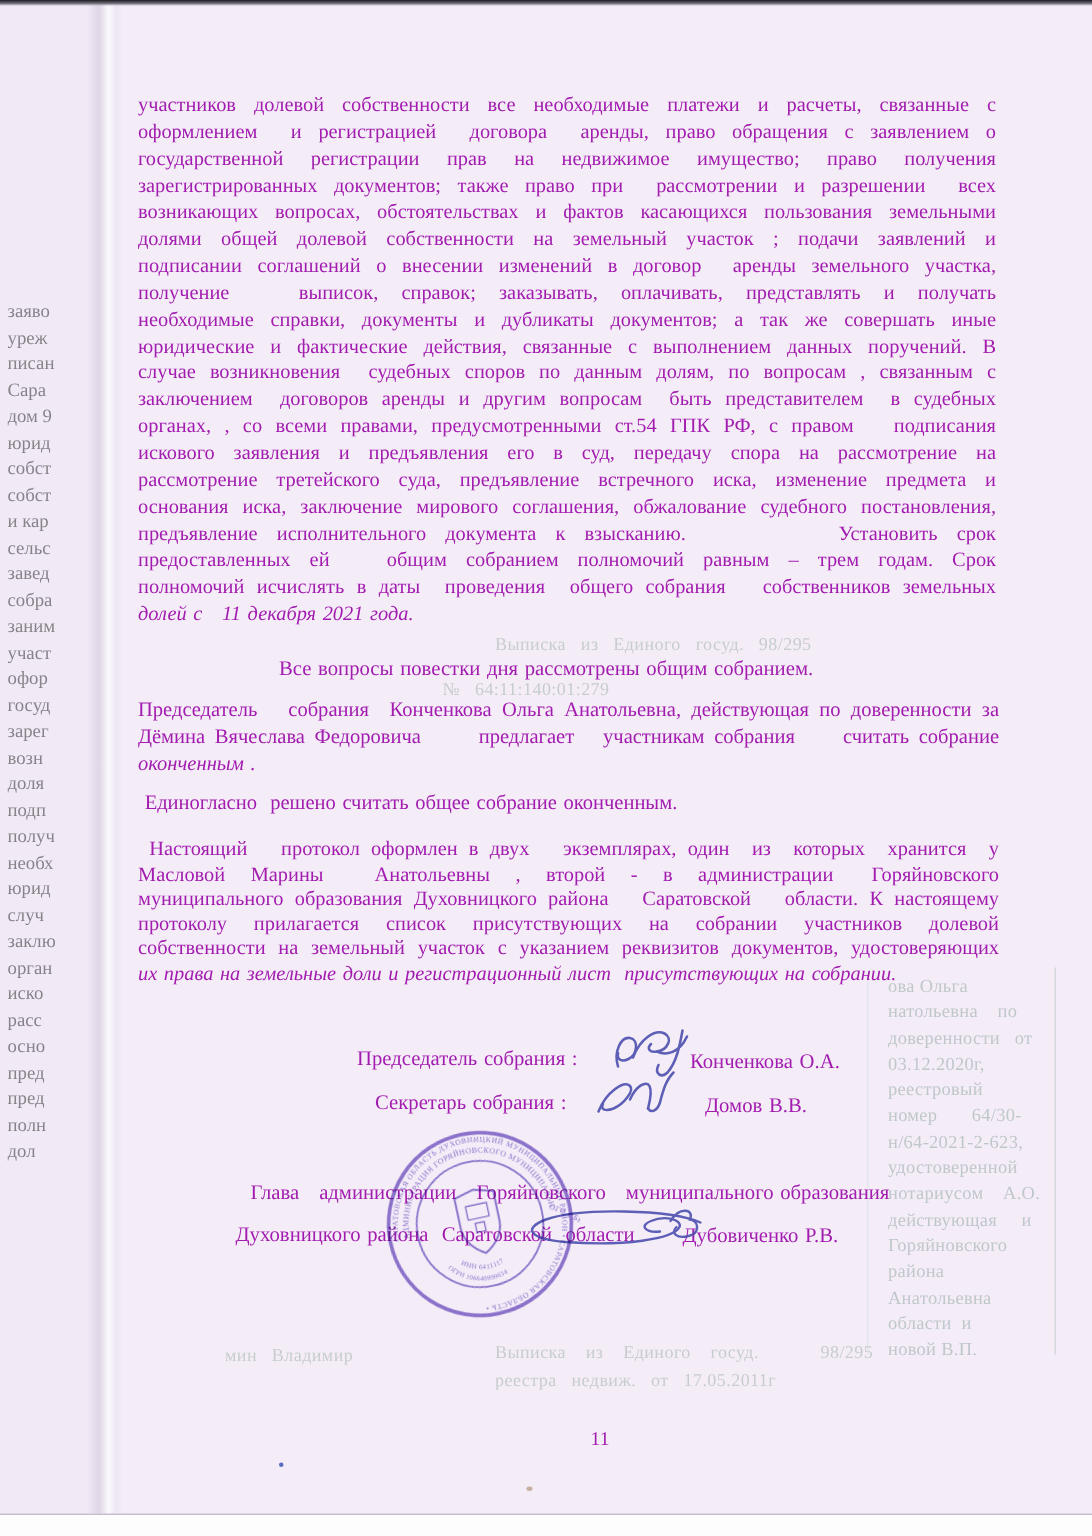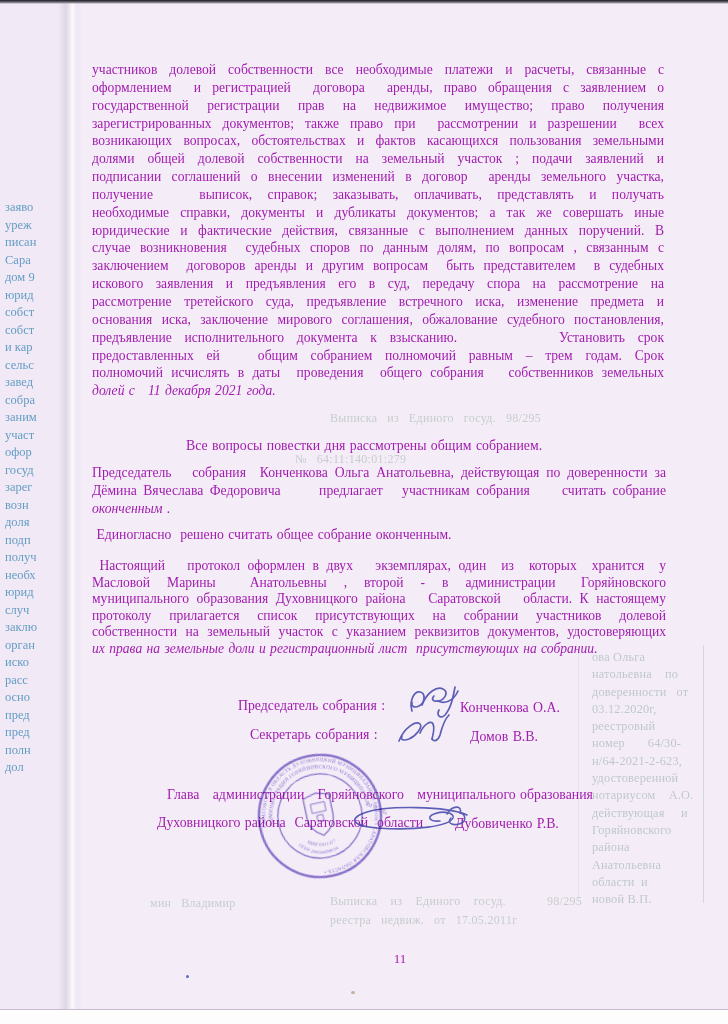--- a/index.html
+++ b/index.html
@@ -10,21 +10,21 @@
   }
   
   .top-edge{position:absolute;top:0;left:0;right:0;height:4px;
     background:linear-gradient(180deg,#1d1c22 0%,#6e6b77 55%,rgba(110,107,119,0) 100%);z-index:6;}
   .bottom-strip{position:absolute;left:0;right:0;bottom:0;height:14px;background:#fdfdfe;
     border-top:1px solid #c6bccd;z-index:6;}
   .under-sheet{position:absolute;left:0;top:3px;bottom:14px;width:66px;background:#f1e9f6;z-index:1;}
   .crease{position:absolute;left:58px;top:3px;bottom:14px;width:24px;z-index:2;
     background:linear-gradient(90deg,rgba(125,105,145,0) 0%,rgba(125,105,145,0.16) 35%,rgba(255,255,255,0.65) 60%,rgba(125,105,145,0.05) 80%,rgba(125,105,145,0) 100%);}
   .left-strip{position:absolute;left:5px;top:199px;width:42px;overflow:hidden;z-index:3;
-    font-size:12.5px;line-height:17.5px;color:#0369a1;opacity:.6;white-space:nowrap;}
+    font-size:12.5px;line-height:17.5px;color:#404040;opacity:.6;white-space:nowrap;}
   .bleed{position:absolute;z-index:2;color:#b7c1c4;}
   .bleed-col{left:592px;top:649px;width:122px;font-size:12.3px;line-height:17.3px;
     letter-spacing:.2px;opacity:.85;filter:blur(.35px);}
   .bleed-frag{position:absolute;font-size:12px;letter-spacing:.3px;color:#bcc5c2;
     opacity:.8;filter:blur(.35px);white-space:nowrap;z-index:2;}
   .vline{position:absolute;width:1px;background:#ccd4d8;z-index:2;}
   .vline1{left:703px;top:645px;height:258px;opacity:.85;}
   .vline2{left:578px;top:649px;height:254px;opacity:.35;}
   .speck{position:absolute;border-radius:50%;z-index:3;}
   .speck-blue{left:186px;top:975px;width:3px;height:3px;background:#5a6cc0;}
@@ -114,21 +114,21 @@
     <div class="tline"><span>удостоверенной</span></div>
     <div class="tline"><span>нотариусом&nbsp;&nbsp;&nbsp; А.О.</span></div>
     <div class="tline"><span>действующая&nbsp;&nbsp;&nbsp;&nbsp; и</span></div>
     <div class="tline"><span>Горяйновского</span></div>
     <div class="tline"><span>района</span></div>
     <div class="tline"><span>Анатольевна</span></div>
     <div class="tline"><span>области&nbsp; и</span></div>
     <div class="tline"><span>новой В.П.</span></div>
   </div>
 <div>
-    <span class="bleed-frag" style="left: 330px; top: 411px;">Выписка&nbsp;&nbsp; из&nbsp;&nbsp; Единого&nbsp;&nbsp; госуд.&nbsp;&nbsp; 98/295</span>
+    <span class="bleed-frag" style="left: 330px; top: 422px;">Выписка&nbsp;&nbsp; из&nbsp;&nbsp; Единого&nbsp;&nbsp; госуд.&nbsp;&nbsp; 98/295</span>
     <span class="bleed-frag" style="left: 295px; top: 452px;">№&nbsp;&nbsp; 64:11:140:01:279</span>
     <span class="bleed-frag" style="left: 150px; top: 896px;">мин&nbsp;&nbsp; Владимир</span>
     <span class="bleed-frag" style="left: 330px; top: 894px;">Выписка&nbsp;&nbsp;&nbsp; из&nbsp;&nbsp;&nbsp; Единого&nbsp;&nbsp;&nbsp; госуд.</span>
     <span class="bleed-frag" style="left: 330px; top: 913px;">реестра&nbsp;&nbsp; недвиж.&nbsp;&nbsp; от&nbsp;&nbsp; 17.05.2011г</span>
     <span class="bleed-frag" style="left: 547px; top: 894px;">98/295</span>
   </div>
 <div class="vline vline1"></div>
 <div class="vline vline2"></div>
 <div class="speck speck-blue"></div>
 <div class="speck speck-brown"></div>
@@ -139,20 +139,21 @@
     <div class="tline"><span>государственной регистрации прав на недвижимое имущество; право получения</span></div>
     <div class="tline"><span>зарегистрированных документов; также право при&nbsp; рассмотрении и разрешении&nbsp; всех</span></div>
     <div class="tline"><span>возникающих вопросах, обстоятельствах и фактов касающихся пользования земельными</span></div>
     <div class="tline"><span>долями общей долевой собственности на земельный участок ; подачи заявлений и</span></div>
     <div class="tline"><span>подписании соглашений о внесении изменений в договор&nbsp; аренды земельного участка,</span></div>
     <div class="tline"><span>получение&nbsp;&nbsp; выписок, справок; заказывать, оплачивать, представлять и получать</span></div>
     <div class="tline"><span>необходимые справки, документы и дубликаты документов; а так же совершать иные</span></div>
     <div class="tline"><span>юридические и фактические действия, связанные с выполнением данных поручений. В</span></div>
     <div class="tline"><span>случае возникновения&nbsp; судебных споров по данным долям, по вопросам , связанным с</span></div>
     <div class="tline"><span>заключением&nbsp; договоров аренды и другим вопросам&nbsp; быть представителем&nbsp; в судебных</span></div>
+    <div class="tline"><span>органах, , со всеми правами, предусмотренными ст.54 ГПК РФ, с правом&nbsp;&nbsp; подписания</span></div>
     <div class="tline"><span>искового заявления и предъявления его в суд, передачу спора на рассмотрение на</span></div>
     <div class="tline"><span>рассмотрение третейского суда, предъявление встречного иска, изменение предмета и</span></div>
     <div class="tline"><span>основания иска, заключение мирового соглашения, обжалование судебного постановления,</span></div>
     <div class="tline"><span>предъявление исполнительного документа к взысканию.&nbsp;&nbsp;&nbsp;&nbsp;&nbsp;&nbsp;&nbsp; Установить срок</span></div>
     <div class="tline"><span>предоставленных ей&nbsp;&nbsp; общим собранием полномочий равным – </span><span class="b">трем годам.</span><span> Срок</span></div>
     <div class="tline"><span>полномочий исчислять в даты&nbsp; проведения&nbsp; общего собрания&nbsp;&nbsp; собственников земельных</span></div>
     <div class="tline"><span>долей с&nbsp;&nbsp; 11 декабря 2021 года.</span></div>
   </div>
 
 <div class="doc" id="resolution">Все вопросы  повестки дня рассмотрены общим собранием.</div>

